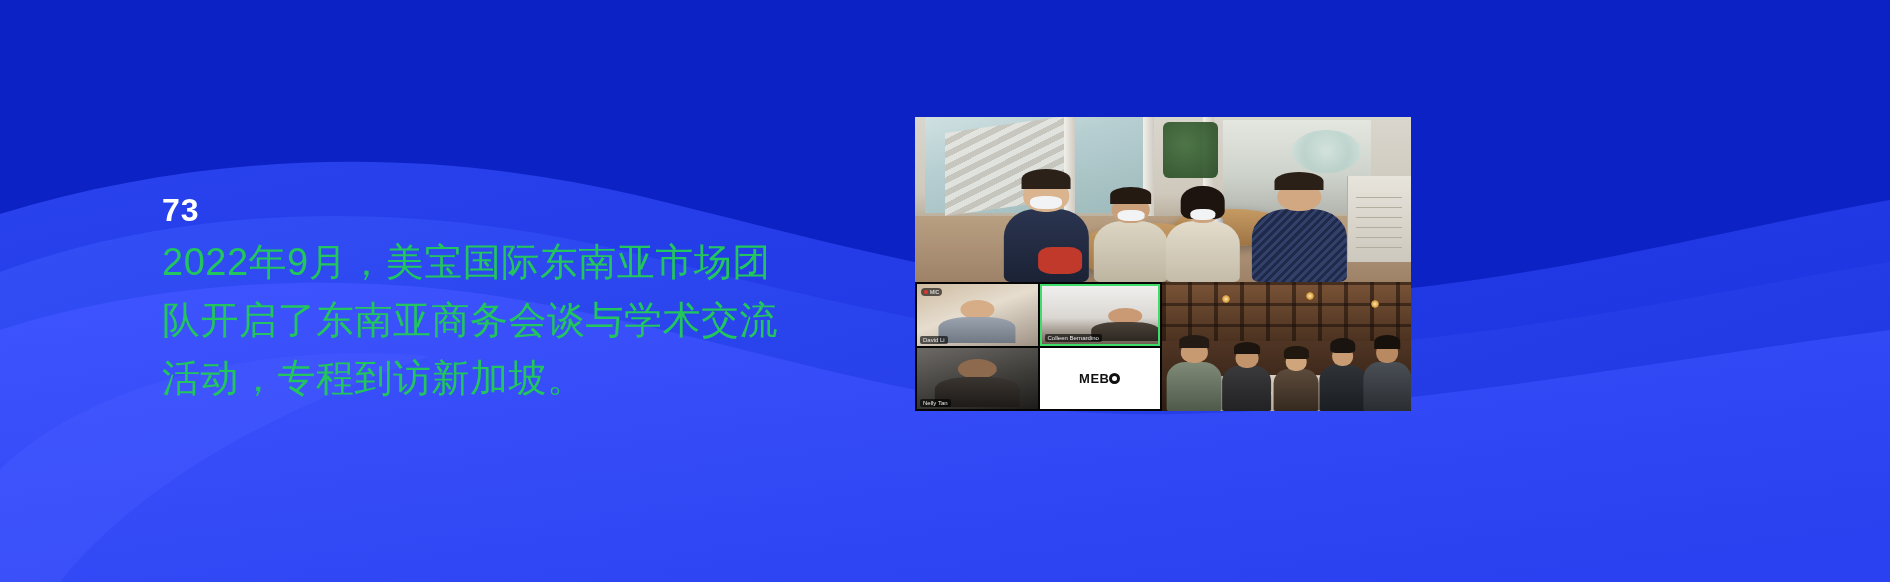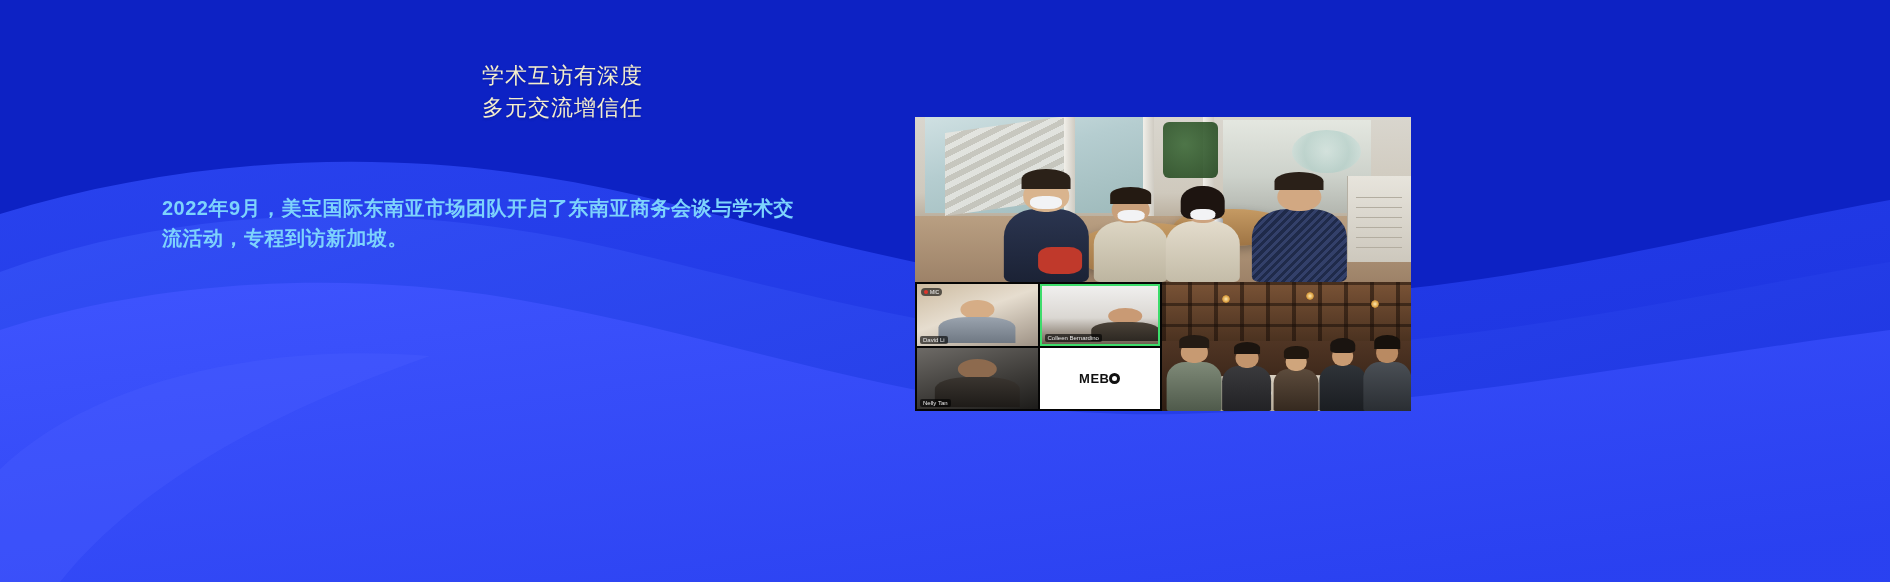--- a/index.html
+++ b/index.html
@@ -35,22 +35,22 @@
     text-shadow:0 1px 3px rgba(0,0,0,.2);
   }
 
   
   .body-col { position:absolute; left:162px; top:193px; width:660px; }
   .body-number {
     color:#ffffff; font-size:32px; font-weight:bold;
     letter-spacing:1px; line-height:1.1; margin-bottom:6px;
   }
   .body-paragraph {
-    color:#7dd3fc; font-size:20px; line-height:1.52;
-    letter-spacing:0.5px; font-weight:700;
+    color:#22c55e; font-size:38px; line-height:1.52;
+    letter-spacing:0.5px; font-weight:400;
     width:640px;
   }
 
   
   .collage {
     position:absolute; left:915px; top:117px;
     width:496px; height:294px;
     display:grid;
     grid-template-columns: 247px 249px;
     grid-template-rows: 165px 129px;
@@ -225,26 +225,23 @@
     <path d="M0,272 C180,206 400,198 620,250 C860,308 1070,366 1320,348
              C1560,330 1740,286 1890,262 L1890,582 L0,582 Z" fill="url(#g2)" opacity="0.9"></path>
 
     <path d="M0,330 C150,282 340,268 520,300 C760,342 930,420 1180,414
              C1420,408 1660,360 1890,330 L1890,582 L0,582 Z" fill="url(#g3)" opacity="0.9"></path>
 
     <path d="M-60,582 C-40,430 180,336 430,356 C300,402 150,470 60,582 Z" fill="#4a5eff" opacity="0.35"></path>
   </svg>
 
 
-  <div class="subtitle">
-    <div>学术互访有深度</div>
-    <div>多元交流增信任</div>
-  </div>
 
   <div class="body-col">
+    <div class="body-number">73</div>
     <div class="body-paragraph">2022年9月，美宝国际东南亚市场团队开启了东南亚商务会谈与学术交流活动，专程到访新加坡。</div>
   </div>
 
   <div class="collage">
 
     <div class="ph top">
       <div class="room">
         <div class="room-window"></div>
         <div class="room-stair"></div>
         <div class="room-pillar" style="left:30%"></div>

